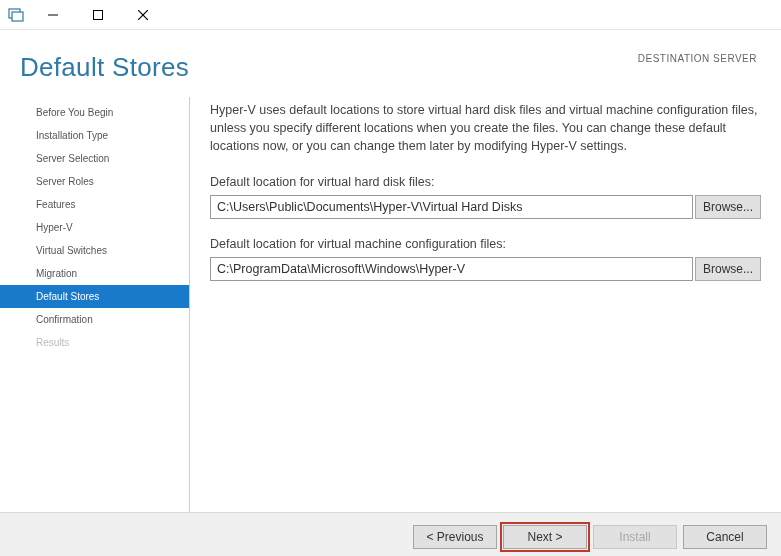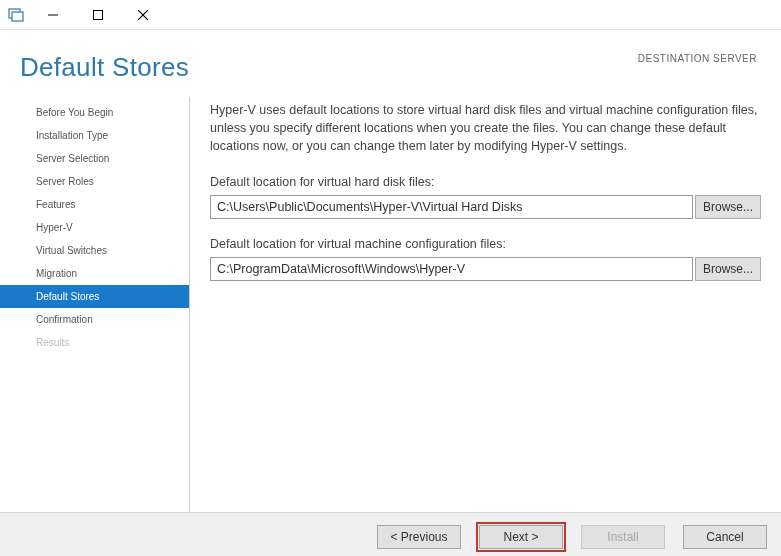--- a/index.html
+++ b/index.html
@@ -121,21 +121,20 @@
     gap: 6px;
   }
   .footer button {
     width: 84px;
     height: 24px;
     font-size: 12px;
     background: #e1e1e1;
     border: 1px solid #a5a5a5;
     color: #333;
     font-family: inherit;
-    margin-left: 12px;
   }
   .footer button.disabled { color: #a8a8a8; border-color:#c8c8c8; }
   .footer button.highlighted {
     outline: 2px solid #c0392b;
     outline-offset: 1px;
   }
 </style>
 </head>
 <body>
 

